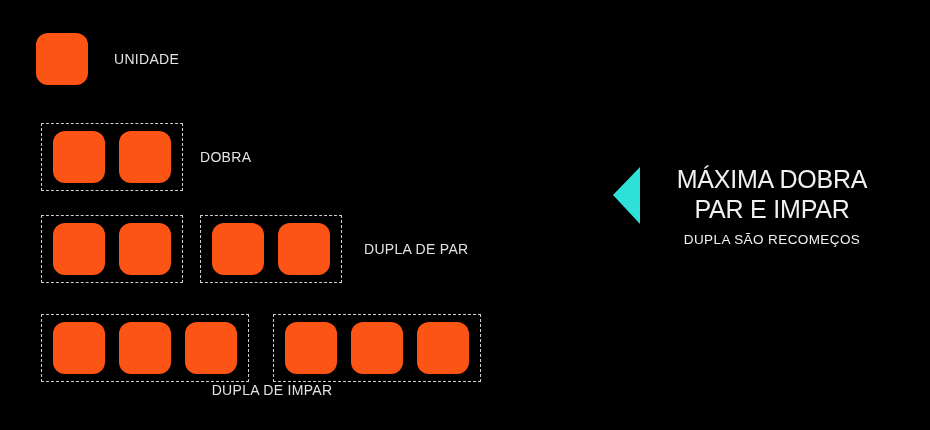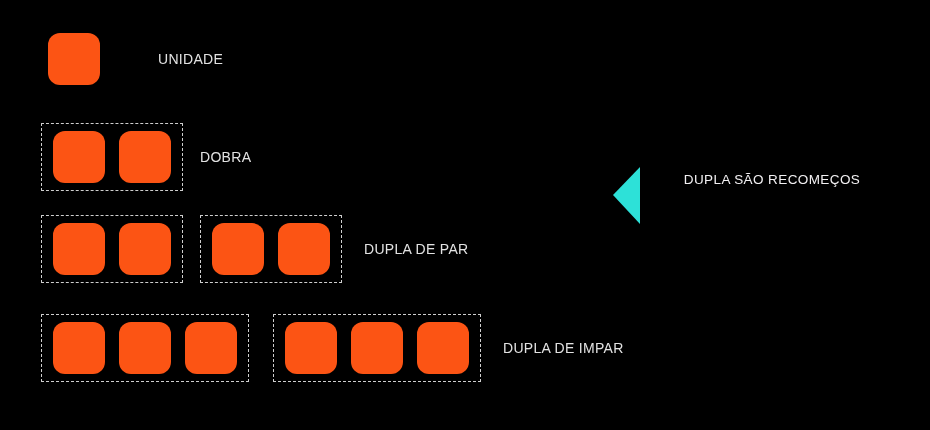--- a/index.html
+++ b/index.html
@@ -13,24 +13,24 @@
     height: 430px;
     background: var(--bg, #000);
     overflow: hidden;
     font-family: "Liberation Sans", sans-serif;
   }
   .row {
     position: absolute;
     display: flex;
     align-items: center;
   }
-  .row-unidade        { left: 48px; top: 33px; gap: 32px; }
+  .row-unidade        { left: 36px; top: 33px; }
   .row-dupla          { left: 41px; top: 123px; }
   .row-dupla-de-par   { left: 41px; top: 215px; }
-  .row-dupla-de-impar { left: 41px; top: 314px; }
+  .row-dupla-de-impar { left: 41px; top: 314px; flex-direction: column; }
 
   .groups { display: flex; }
   .row-dupla-de-par   .groups { gap: 17px; }
   .row-dupla-de-impar .groups { gap: 24px; }
 
   .group {
     display: flex;
     gap: 14px;
   }
   .group.boxed {
@@ -135,16 +135,20 @@
             <div class="square"></div>
           </div>
         </div>
         <div class="row-label">DUPLA DE IMPAR</div>
       </div>
     </div>
 
   <div class="callout">
     <div class="triangle"></div>
     <div class="callout-text">
+      <div class="callout-title">
+        <span>MÁXIMA DOBRA</span><br>
+        <span>PAR E IMPAR</span>
+      </div>
       <div class="callout-subtitle">DUPLA SÃO RECOMEÇOS</div>
     </div>
   </div>
 </div>
 
 </body></html>

